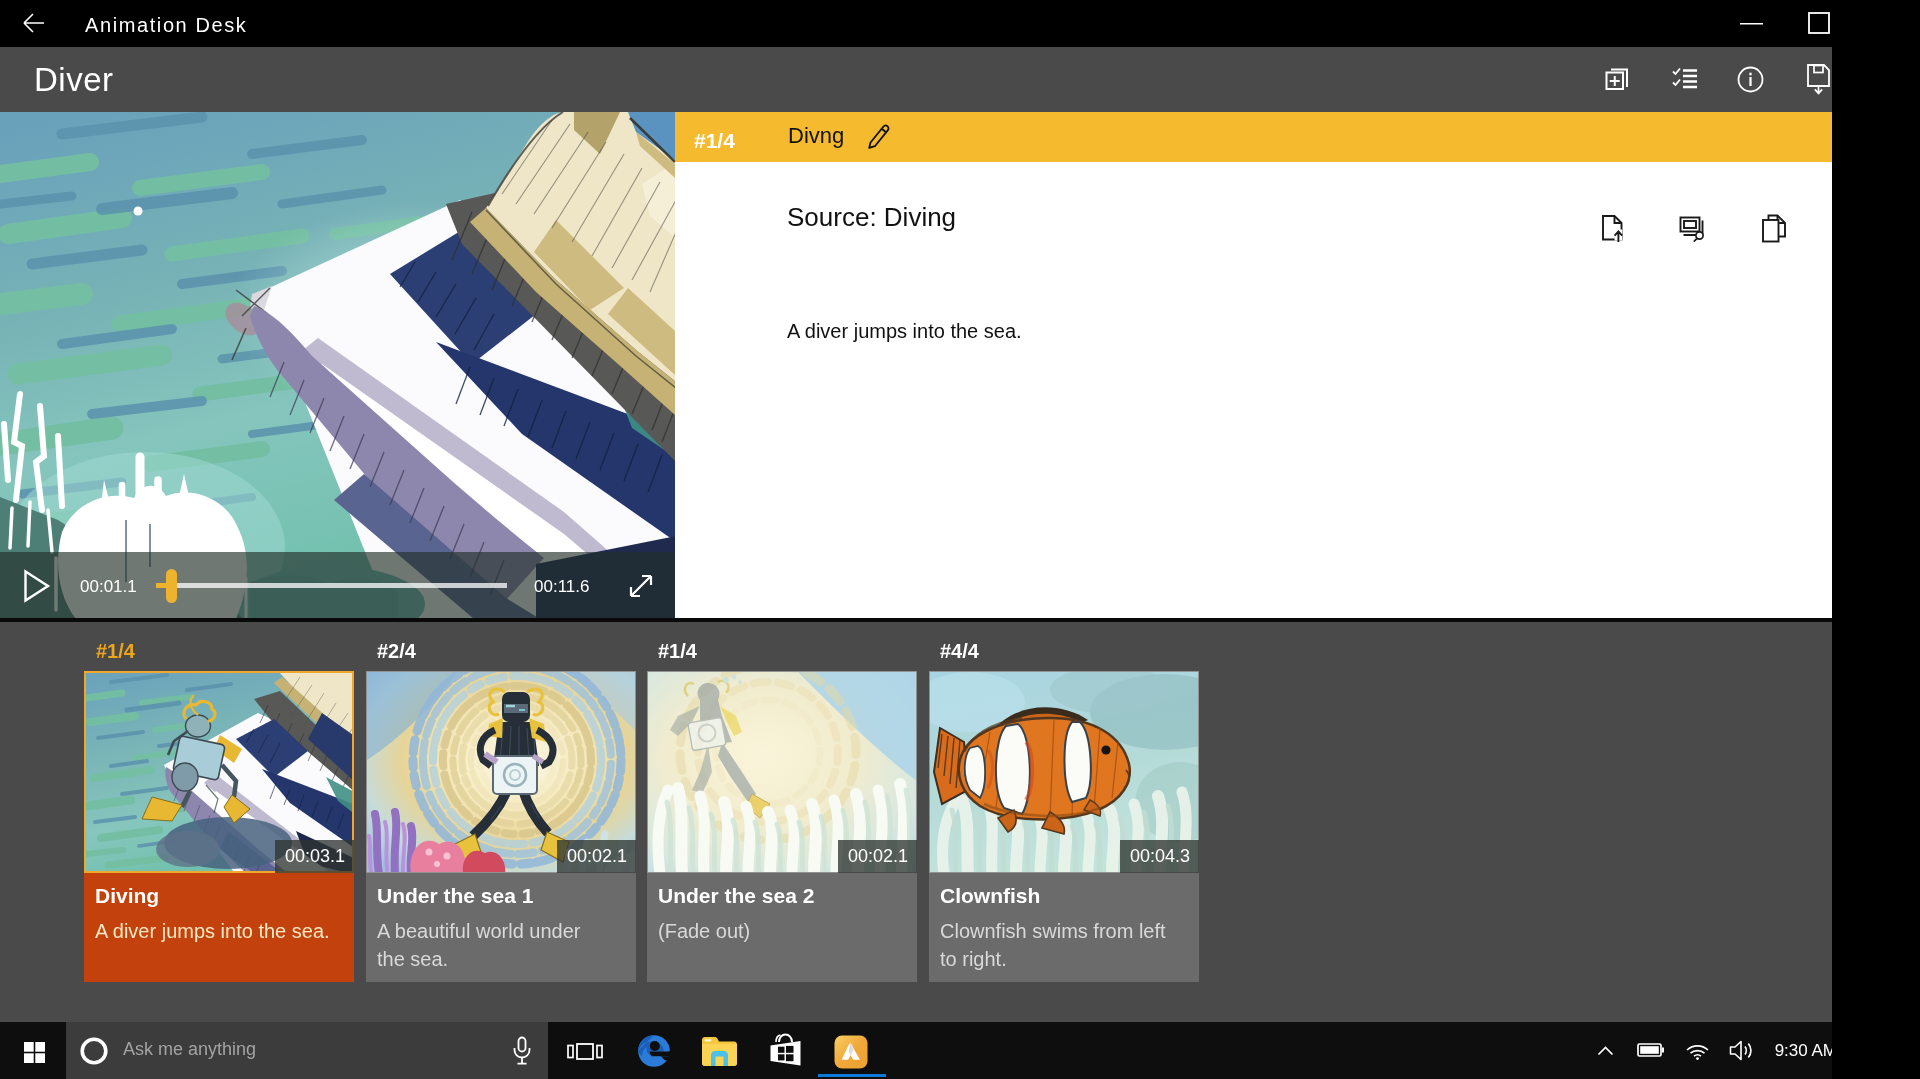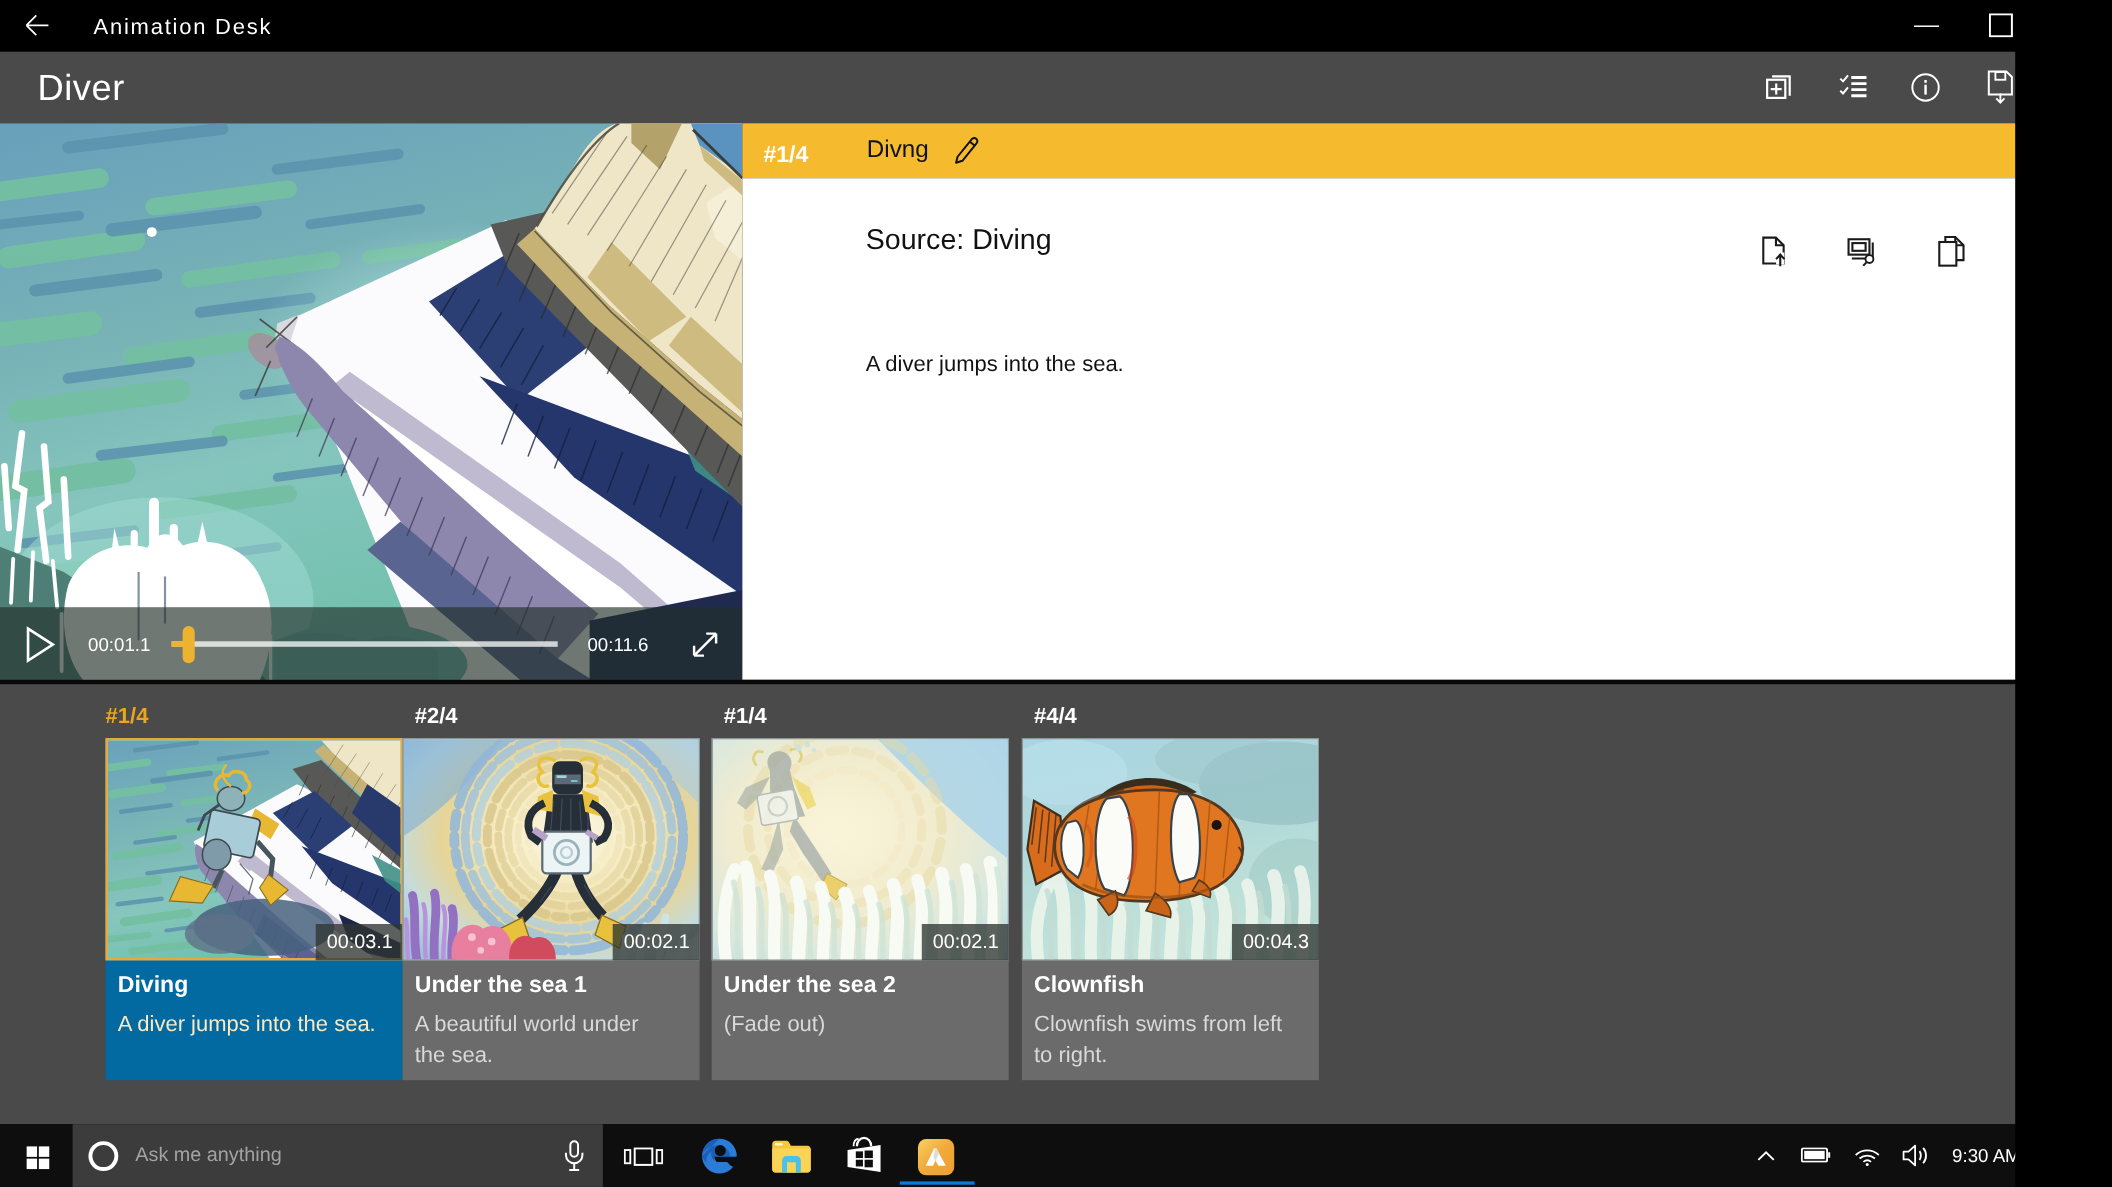--- a/index.html
+++ b/index.html
@@ -39,21 +39,21 @@
 
   
   #bottom { left:0; top:622px; width:1920px; height:400px; background:#4a4a4a; }
   .cardlabel { top:18px; font-size:20px; font-weight:bold; color:#fff; }
   .card { top:49px; width:270px; height:311px; background:#6b6b6b; }
   .card .thumb { left:0; top:0; width:270px; height:202px; overflow:hidden; background:#9cc; border:1px solid #929292; box-sizing:border-box; }
   #card1 .thumb { border:2px solid #efa72c; }
   .card .badge { right:0px; top:169px; height:33px; background:rgba(48,54,50,0.78); color:#fff; font-size:18px; line-height:33px; padding:0 9px 0 10px; }
   .card .ttl { left:11px; top:213px; font-size:21px; font-weight:bold; color:#fff; }
   .card .dsc { left:11px; top:246px; width:232px; font-size:20px; color:#d9d9d9; line-height:28px; }
-  #card1 { background:#0369a1;margin-left:12px; }
+  #card1 { background:#c2410c; }
   #card1 .dsc { color:#fbe9c3; width:260px; white-space:nowrap; }
 
   
   #taskbar { left:0; top:1022px; width:1920px; height:57px; background:#0e0e0e; }
   #searchbox { left:66px; top:0; width:482px; height:57px; background:#3c3c3c;padding-left:30px; }
   #searchbox .hint { left:57px; top:17px; color:#a3a3a3; font-size:18px; }
   #tbtime { right:83px; top:19px; color:#fff; font-size:17px; }
   #tbline { left:818px; top:52px; width:68px; height:3px; background:#0b79d7; }
 </style>
 </head>

